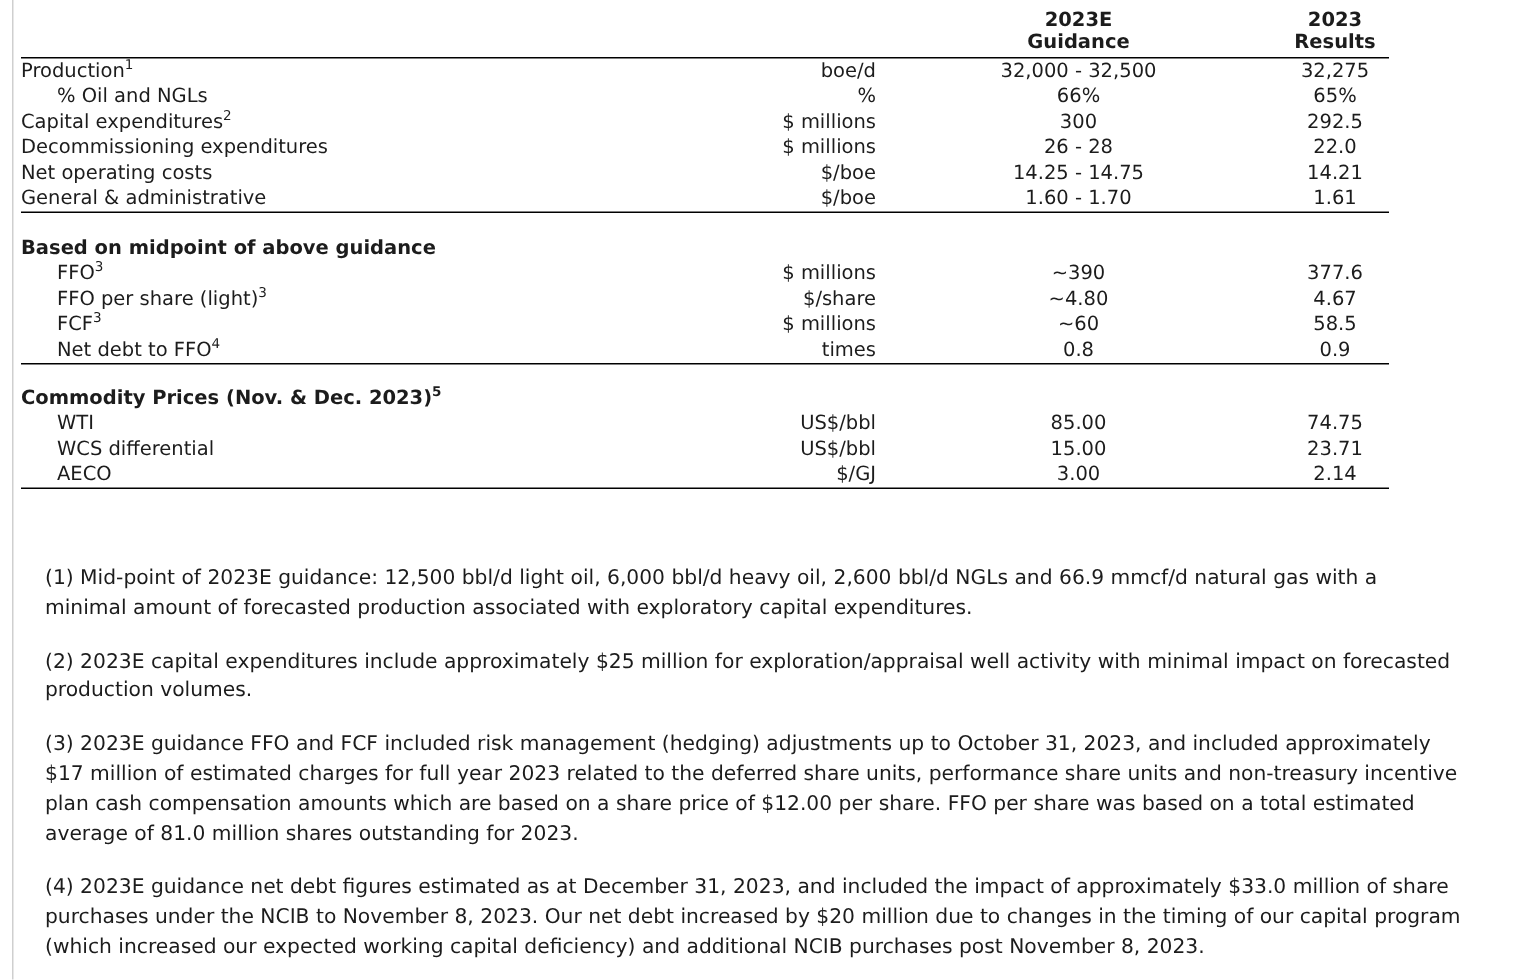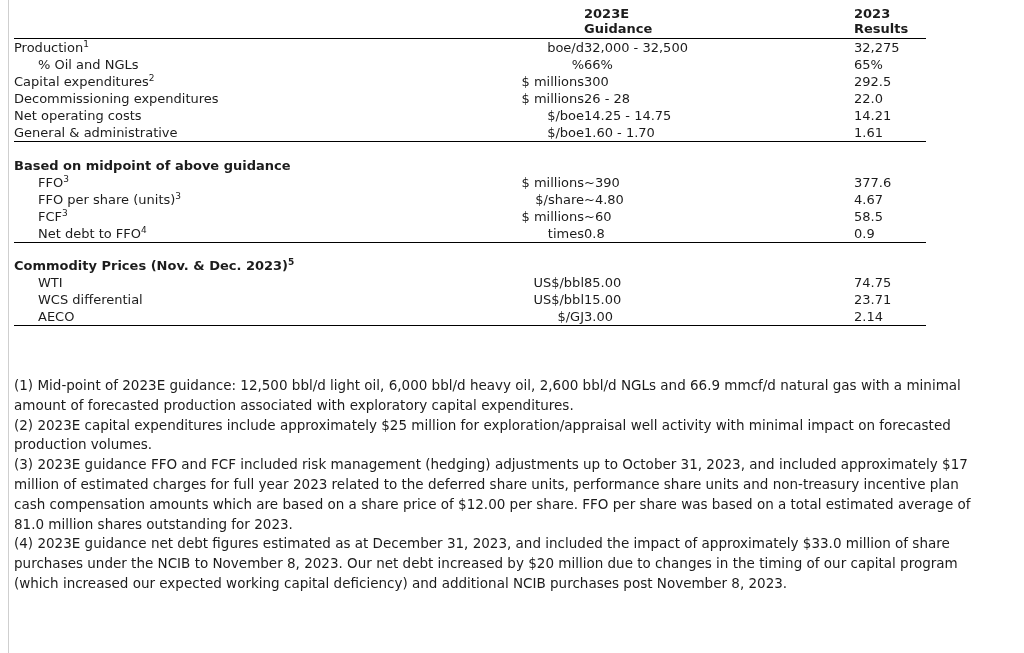--- a/index.html
+++ b/index.html
@@ -33,21 +33,21 @@
   col.c-results  { width: 72px;  }
   td {
     padding: 0;
     line-height: 17px;
     vertical-align: bottom;
     white-space: nowrap;
   }
   td.label   { text-align: left; }
   td.label.indent { padding-left: 24px; }
   td.unit    { text-align: right; }
-  td.num     { text-align: left; }
+  td.num     { text-align: center; }
   tr.head-row td {
     font-weight: bold;
     border-bottom: 1px solid #000000;
     padding-bottom: 2px;
   }
   tr.head-row .hline { line-height: 15px; }
   tr.rule td { border-bottom: 1px solid #000000; }
   tr.gap td  { height: 13px; border: none; }
   td.section-title {
     font-weight: bold;
@@ -57,21 +57,21 @@
     font-size: 9px;
     line-height: 0;
     vertical-align: super;
   }
   .footnotes {
     margin-top: 50px;
     width: 978px;
     font-size: 13.5px;
     line-height: 19.8px;
   }
-  .footnotes p { margin: 0; }
+  .footnotes p { margin: 16px; }
 </style>
 </head>
 <body>
 
 <div class="left-edge-rule"></div>
 
 <div class="doc">
 
   <table class="fin">
     <colgroup>
@@ -139,21 +139,21 @@
       <td colspan="4" class="section-title"><span>Based on midpoint of above guidance</span><sup></sup></td>
     </tr>
 
     <tr>
       <td class="label indent"><span>FFO</span><sup>3</sup></td>
       <td class="unit">$ millions</td>
       <td class="num">~390</td>
       <td class="num">377.6</td>
     </tr>
     <tr>
-      <td class="label indent"><span>FFO per share (units)</span><sup>3</sup></td>
+      <td class="label indent"><span>FFO per share (light)</span><sup>3</sup></td>
       <td class="unit">$/share</td>
       <td class="num">~4.80</td>
       <td class="num">4.67</td>
     </tr>
     <tr>
       <td class="label indent"><span>FCF</span><sup>3</sup></td>
       <td class="unit">$ millions</td>
       <td class="num">~60</td>
       <td class="num">58.5</td>
     </tr>

